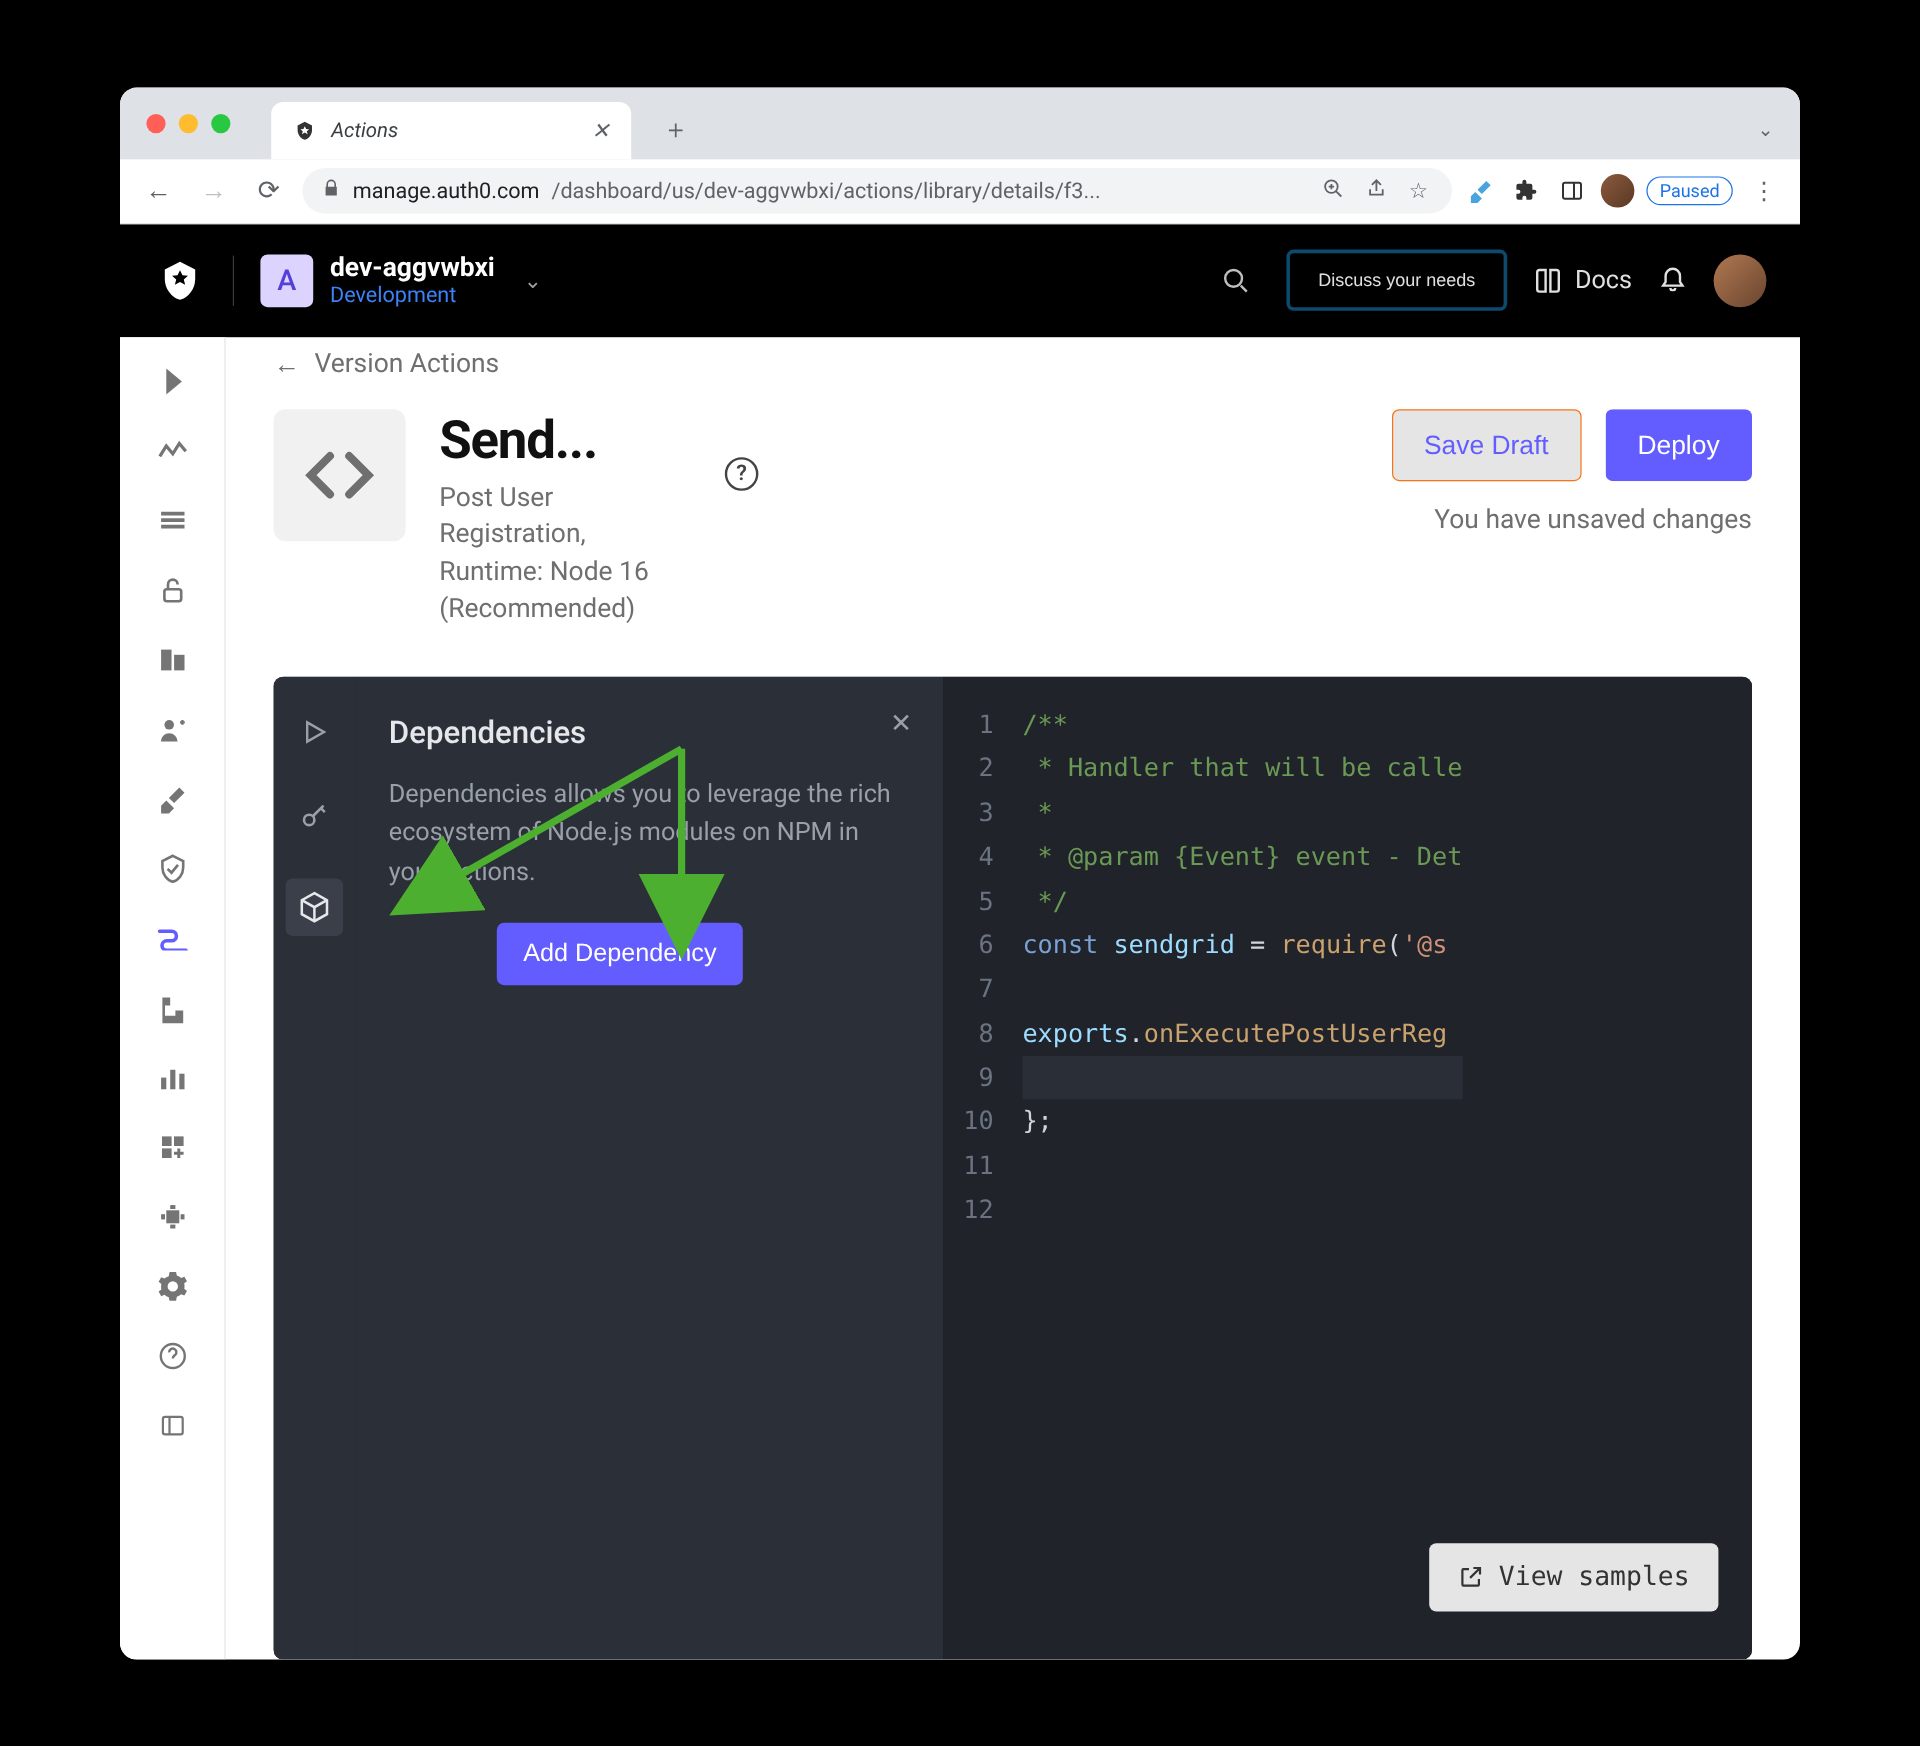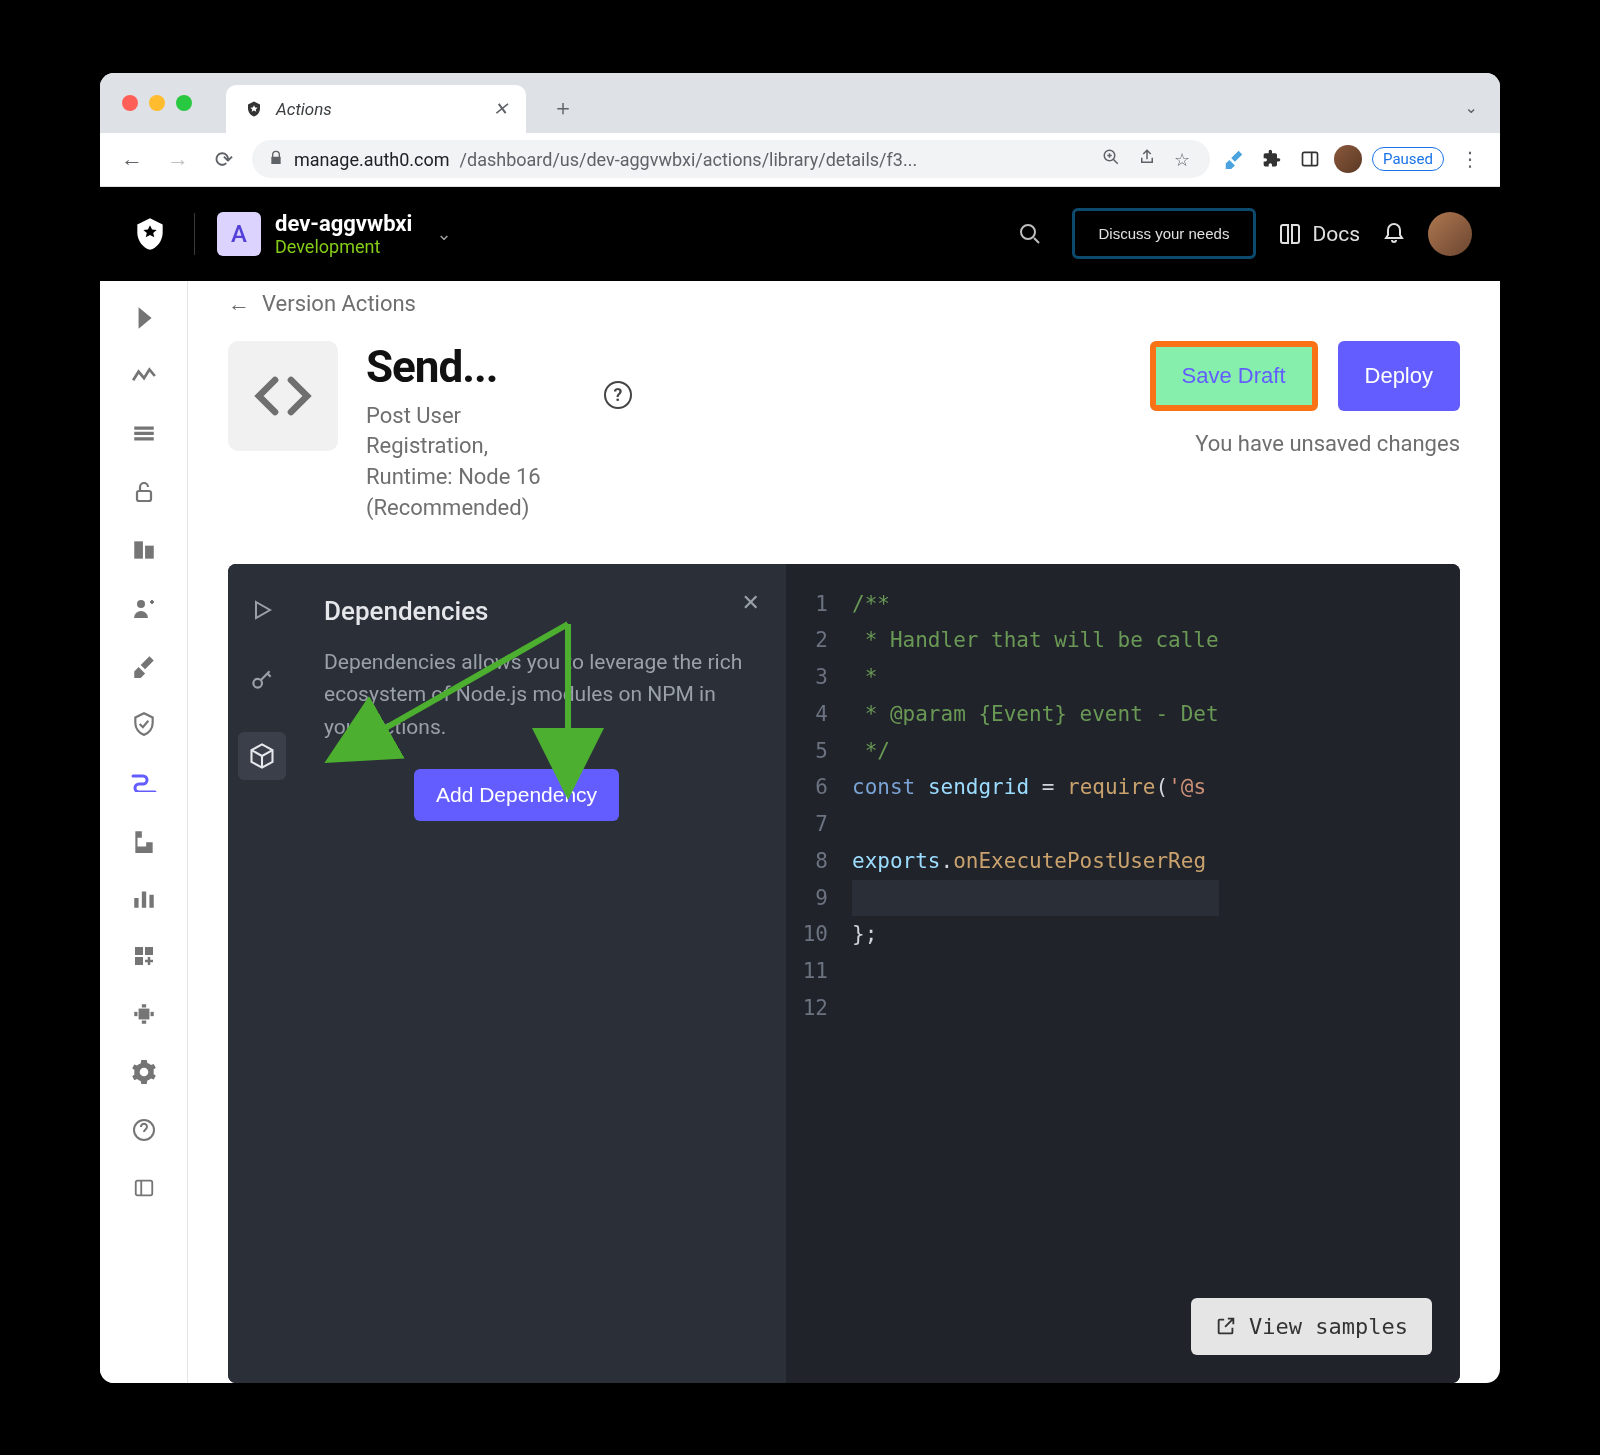--- a/index.html
+++ b/index.html
@@ -104,21 +104,21 @@
 }
 .divider-v { width:1px; height:42px; background:#3a3a3a; }
 .tenant-chip {
   display:flex; align-items:center; gap:14px;
 }
 .tenant-badge {
   width:44px; height:44px; background:#dcd4ff; color:#5340d6; display:flex; align-items:center; justify-content:center; border-radius:6px; font-size:24px; font-weight:500;
 }
 .tenant-info { display:flex; flex-direction:column; }
 .tenant-name { font-size:22px; color:#fff; font-weight:700; }
-.tenant-env { font-size:18px; color:#84cc16; }
+.tenant-env { font-size:18px; color:#3b82f6; }
 .tenant-chevron { color:#a0a0a0; font-size:18px; margin-left:10px; }
 .header-search { margin-left:auto; width:40px; height:40px; display:flex; align-items:center; justify-content:center; color:#bfbfbf; }
 .header-btn {
   border:3px solid #0c4a6e; background:transparent; color:#e0e0e0; padding:14px 24px; border-radius:6px; font-size:15px;
 }
 .header-link { display:flex; align-items:center; gap:10px; color:#e0e0e0; font-size:21px; }
 .bell { color:#e0e0e0; font-size:22px; }
 .avatar-lg { width:44px; height:44px; border-radius:50%; background: linear-gradient(135deg,#b07850,#6a4530); }
 
 .app-body { flex:1; display:flex; overflow:hidden; }
@@ -138,21 +138,21 @@
   width:110px; height:110px; background:#f1f1f1; border-radius:10px; display:flex; align-items:center; justify-content:center; color:#6f6f6f;
 }
 .title-col { display:flex; flex-direction:column; gap:8px; max-width:210px; }
 .page-title { font-size:44px; font-weight:700; color:#111; letter-spacing:-1px; }
 .page-subtitle { font-size:22px; color:#6f6f6f; line-height:1.4; }
 .help-ic { width:28px; height:28px; border:2px solid #444; border-radius:50%; display:flex; align-items:center; justify-content:center; color:#444; font-size:18px; font-weight:600; margin-top:40px; }
 .actions-col { margin-left:auto; display:flex; flex-direction:column; align-items:flex-end; gap:20px; }
 .actions-row { display:flex; gap:20px; }
 .btn { padding:16px 26px; border-radius:6px; font-size:22px; cursor:pointer; border:1px solid transparent; }
 .btn-secondary { background:#e5e5e5; color:#444; }
-.btn-outline { background:#86efac; border:6px solid #f97316; color:#635dff; }
+.btn-outline { background:#e5e5e5; border:1px solid #f97316; color:#635dff; }
 .btn-primary { background:#635dff; color:#fff;text-align:center; }
 .unsaved { font-size:22px; color:#6f6f6f; }
 
 .editor-area {
   margin-top:40px; flex:1; background:#20232a; border-radius:8px; display:flex; overflow:hidden; position:relative;
 }
 .editor-toolbar {
   width:68px; background:#2b2f38; display:flex; flex-direction:column; align-items:center; padding-top:28px; gap:34px;
 }
 .tool-ic { width:36px; height:36px; color:#9aa0aa; display:flex; align-items:center; justify-content:center; }
@@ -173,21 +173,21 @@
 .code { padding:22px 0 0 10px; line-height:1.75; color:#d1d5db; white-space:pre; }
 .tok-comment { color:#6a9955; }
 .tok-keyword { color:#7aa2d4; }
 .tok-var { color:#9cdcfe; }
 .tok-fn { color:#c9a26d; }
 .tok-string { color:#ce9178; }
 .tok-punc { color:#d1d5db; }
 .line-hl { background:#2a2e37; display:inline-block; width:100%; }
 
 .view-samples {
-  position:absolute; bottom:28px; right:28px; background:#e5e5e5; border-radius:6px; padding:16px 24px; display:flex; align-items:center; gap:12px; font-size:22px; color:#333;
+  position:absolute; bottom:40px; right:28px; background:#e5e5e5; border-radius:6px; padding:16px 24px; display:flex; align-items:center; gap:12px; font-size:22px; color:#333;
 }
 
 .annotation-arrows {
   position:absolute; pointer-events:none; z-index:50;
 }
 
 </style>
 </head>
 <body>
 

